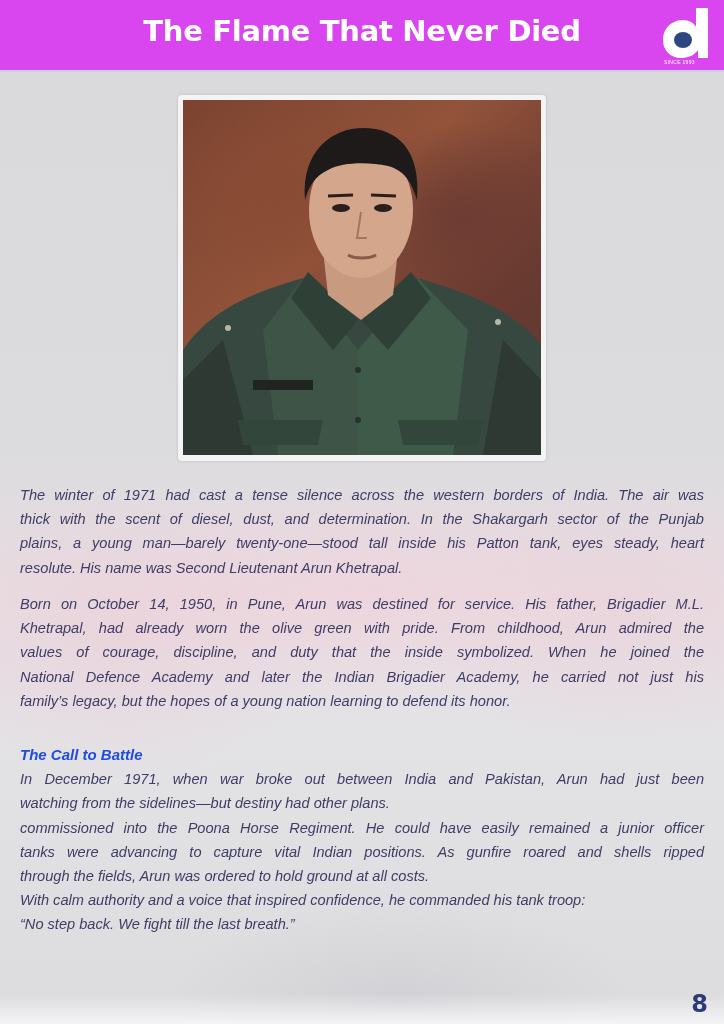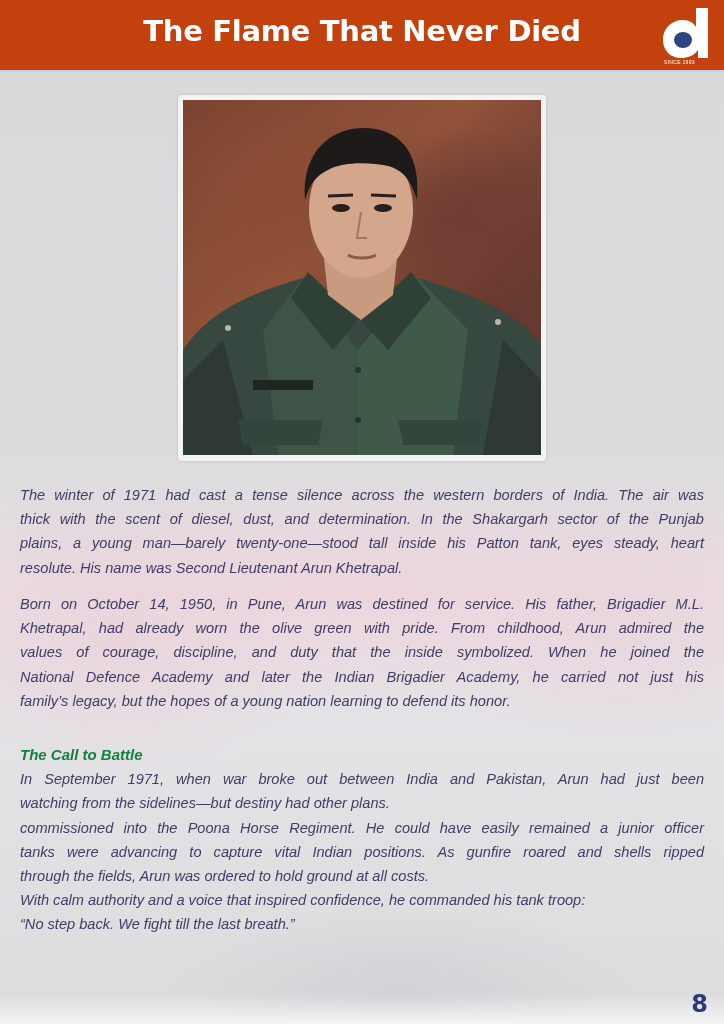--- a/index.html
+++ b/index.html
@@ -16,21 +16,21 @@
       radial-gradient(ellipse 300px 200px at 620px 540px, rgba(236,206,216,0.5), rgba(236,206,216,0) 70%),
       radial-gradient(ellipse 340px 140px at 400px 930px, rgba(205,205,210,0.7), rgba(205,205,210,0) 70%),
       linear-gradient(#dadadc 0%, #dcdcde 40%, #e8dde2 55%, #e3e3e6 70%, #dcdcde 100%);
   }
   .bottom-fade {
     position: absolute; left: 0; bottom: 0; width: 724px; height: 30px;
     background: linear-gradient(rgba(245,245,247,0), #f4f4f6);
   }
   header {
     position: absolute; left: 0; top: 0; width: 724px; height: 72px;
-    background: #c2410c;
+    background: #d946ef;
     border-bottom: 2px solid #c9cfe0;
     box-sizing: border-box;
   }
   .title {
     position: absolute; left: 0; right: 0; top: 14px;
     text-align: center; color: #ffffff;
     font-family: "DejaVu Sans", sans-serif;
     font-weight: bold; font-size: 29px; letter-spacing: -0.3px;
   }
   .logo {
@@ -53,21 +53,21 @@
       radial-gradient(ellipse 160px 120px at 280px 120px, #6d3c33, rgba(109,60,51,0) 80%),
       linear-gradient(135deg, #7b4330, #93533a 40%, #6a3a30 70%, #5b3a34);
   }
   .body-text {
     position: absolute; left: 20px; width: 684px;
     color: #3f3d66; font-size: 14.6px; line-height: 24.2px;
     font-family: "Liberation Sans", sans-serif;
     font-style: italic;
   }
   .heading {
-    font-weight: bold; color: #15803d; font-size: 15px; margin: 0;
+    font-weight: bold; color: #1d4ed8; font-size: 15px; margin: 0;
   }
   .line { display: block; text-align: justify; text-align-last: justify; }
   .line.left { text-align-last: left; }
   .page-num {
     position: absolute; right: 16px; top: 990px;
     font-size: 24px; font-weight: bold; color: #2c3a78;
     font-family: "DejaVu Sans", sans-serif;
   }
 </style>
 </head>
@@ -138,21 +138,21 @@
 <div class="body-text" style="top:592px;">
   <span class="line">Born on October 14, 1950, in Pune, Arun was destined for service. His father, Brigadier M.L.</span>
   <span class="line">Khetrapal, had already worn the olive green with pride. From childhood, Arun admired the</span>
   <span class="line">values of courage, discipline, and duty that the inside symbolized. When he joined the</span>
   <span class="line">National Defence Academy and later the Indian Brigadier Academy, he carried not just his</span>
   <span class="line left">family’s legacy, but the hopes of a young nation learning to defend its honor.</span>
 </div>
 
 <div class="body-text" style="top:743px;">
   <div class="heading">The Call to Battle</div>
-  <span class="line">In September 1971, when war broke out between India and Pakistan, Arun had just been</span>
+  <span class="line">In December 1971, when war broke out between India and Pakistan, Arun had just been</span>
   <span class="line left">watching from the sidelines—but destiny had other plans.</span>
   <span class="line">commissioned into the Poona Horse Regiment. He could have easily remained a junior officer</span>
   <span class="line">tanks were advancing to capture vital Indian positions. As gunfire roared and shells ripped</span>
   <span class="line left">through the fields, Arun was ordered to hold ground at all costs.</span>
   <span class="line left">With calm authority and a voice that inspired confidence, he commanded his tank troop:</span>
   <span class="line left">“No step back. We fight till the last breath.”</span>
 </div>
 
 <div class="page-num">8</div>
 

